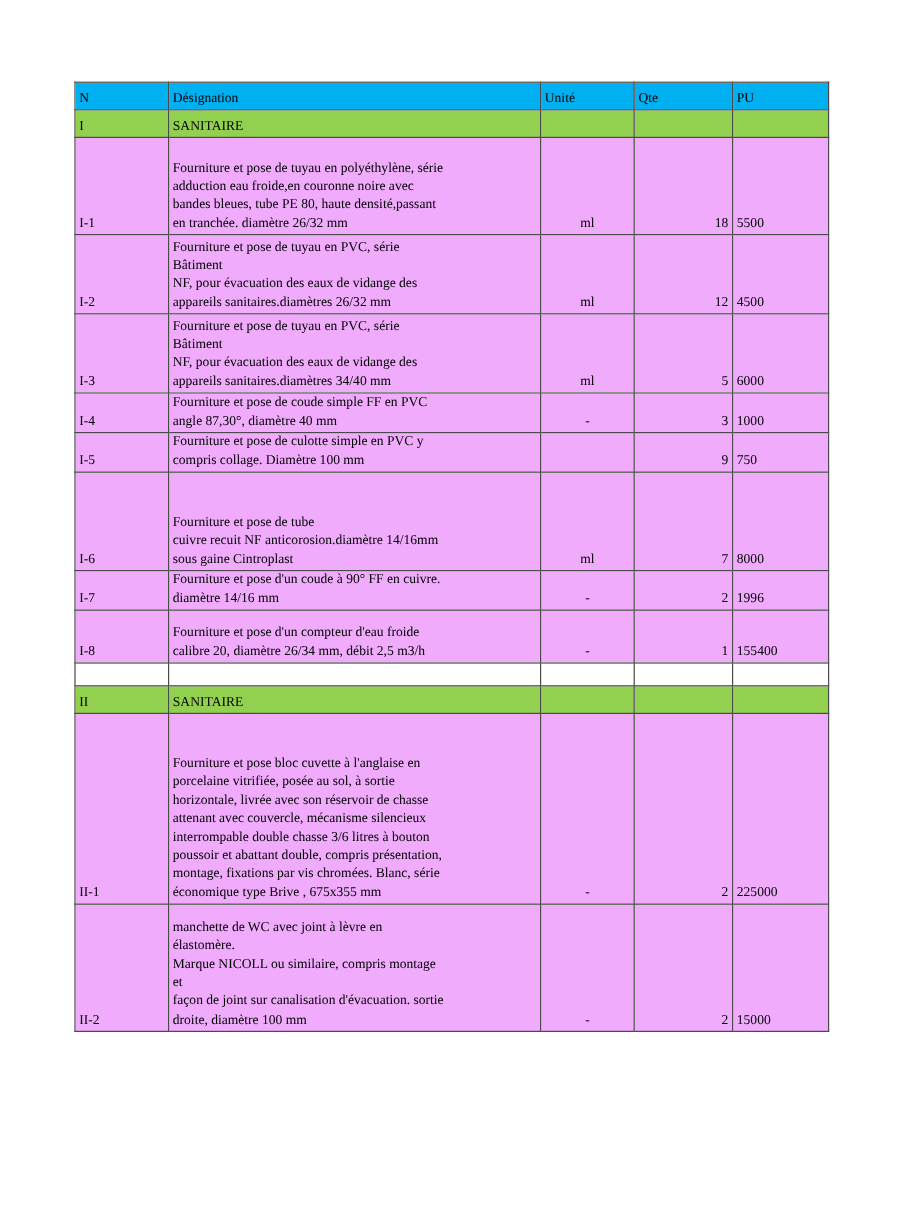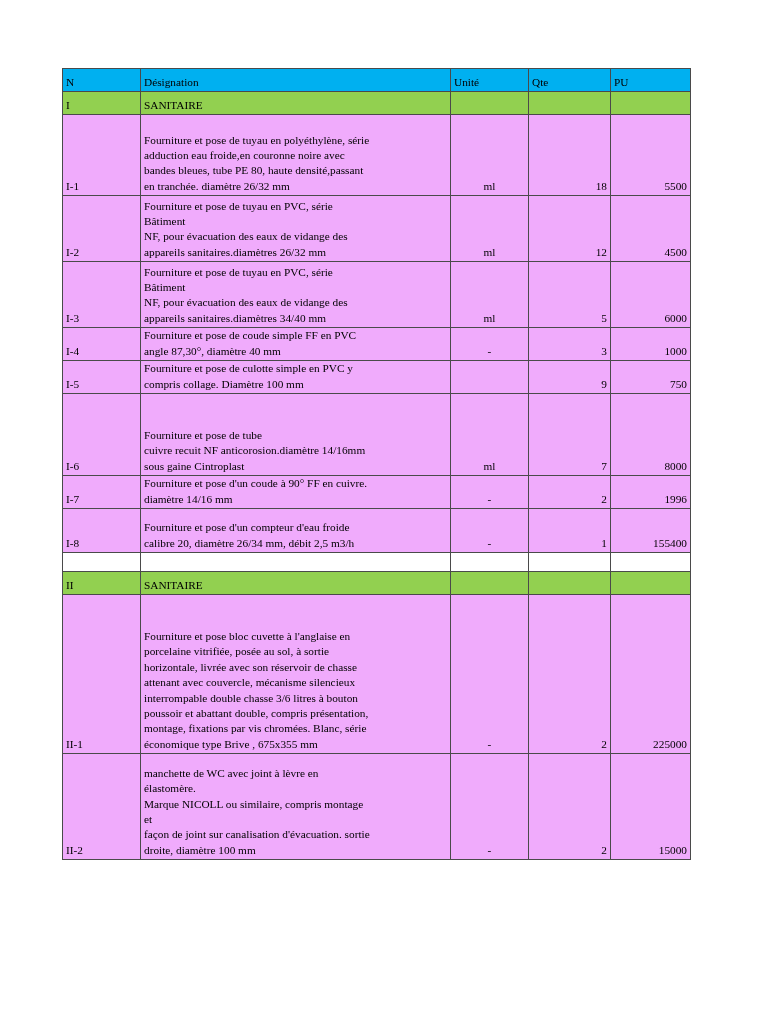--- a/index.html
+++ b/index.html
@@ -56,21 +56,21 @@
     vertical-align: middle;
   }
   tr.blank-row td {
     height: 17px;
     background: #ffffff;
   }
   td.col-n      { text-align: left; }
   td.col-des    { text-align: left; }
   td.col-unit   { text-align: center; }
   td.col-qte    { text-align: right; }
-  td.col-pu     { text-align: right; }
+  td.col-pu     { text-align: left; }
 
   
   tr.item-row td { background: #f0abfc; }
 </style>
 </head>
 <body>
 
 <div id="sheet">
   <table id="boq-table">
     <colgroup>

